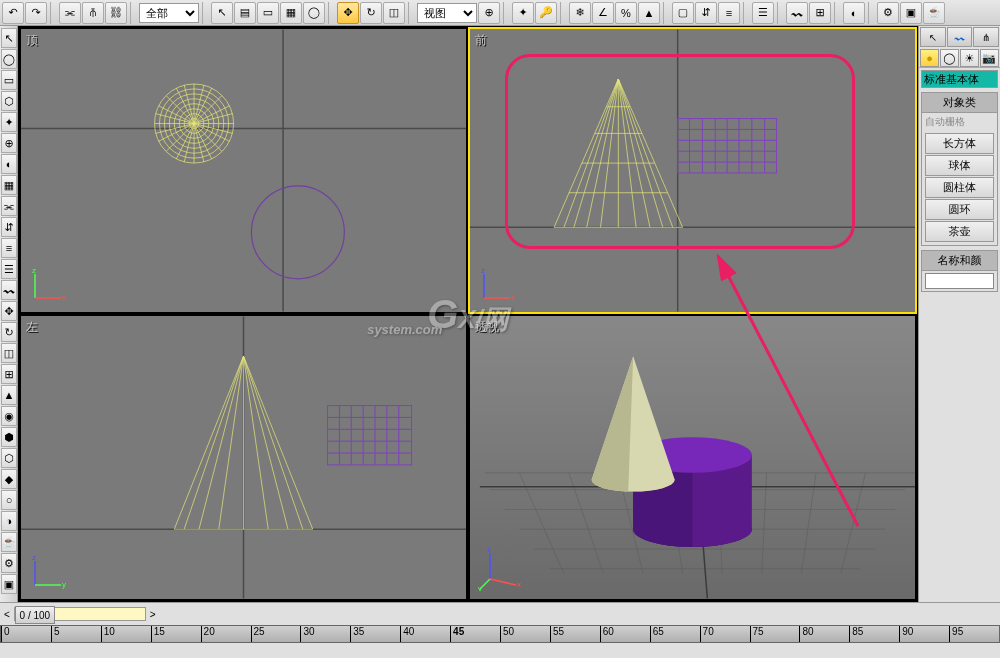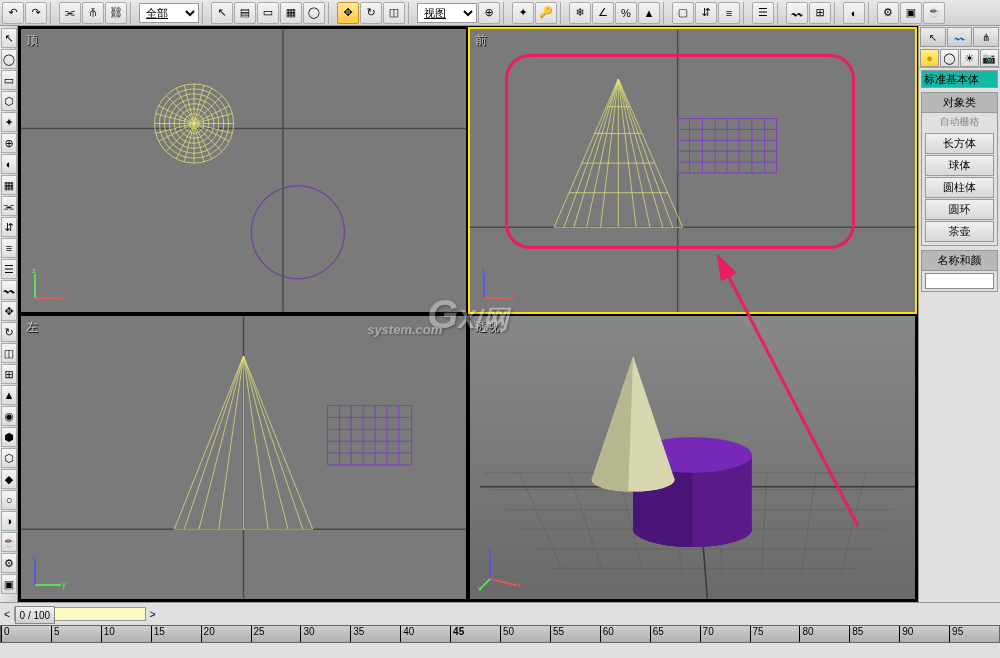--- a/index.html
+++ b/index.html
@@ -2,21 +2,21 @@
 <html><head>
 <meta charset="utf-8">
 <style>
 * { box-sizing: border-box; margin: 0; padding: 0; }
 body { font-family: "Microsoft YaHei", Arial, sans-serif; font-size: 11px; background: #c0c0c0; width: 1000px; height: 658px; overflow: hidden; position: relative; }
 .app { display: flex; flex-direction: column; width: 1000px; height: 658px; }
 .toolbar-row { height: 26px; background: linear-gradient(#e8e8e8, #d0d0d0); border-bottom: 1px solid #999; display: flex; align-items: center; padding: 0 2px; gap: 1px; position: relative; }
 .tb-btn { width: 22px; height: 22px; border: 1px solid #aaa; background: linear-gradient(#f5f5f5, #ddd); display: flex; align-items: center; justify-content: center; cursor: pointer; border-radius: 2px; }
 .tb-btn.active { background: linear-gradient(#ffe9a0, #ffc840); border-color: #c89020; }
 .tb-sep { width: 6px; height: 22px; border-left: 1px solid #aaa; margin: 0 2px; }
-.tb-select { height: 20px; font-size: 11px; padding: 0 2px; border: 1px solid #999; background: #fff; text-decoration: underline; }
+.tb-select { height: 20px; font-size: 11px; padding: 0 2px; border: 1px solid #999; background: #fff; }
 .main { flex: 1; display: flex; }
 .left-panel { width: 18px; background: linear-gradient(90deg, #e8e8e8, #d0d0d0); border-right: 1px solid #999; display: flex; flex-direction: column; gap: 1px; padding-top: 2px; }
 .lp-btn { width: 16px; height: 20px; border: 1px solid #aaa; background: linear-gradient(#f5f5f5, #ddd); cursor: pointer; margin-left: 1px; display: flex; align-items: center; justify-content: center; }
 .viewports { flex: 1; display: grid; grid-template-columns: 1fr 1fr; grid-template-rows: 1fr 1fr; gap: 2px; background: #000; padding: 2px; position: relative; }
 .viewport { position: relative; background: #7a7a7a; border: 1px solid #000; overflow: hidden; }
 .viewport.active { outline: 2px solid #ffe000; outline-offset: -1px; }
 .vp-label { position: absolute; top: 3px; left: 5px; color: #c8c8c8; font-size: 12px; z-index: 10; text-shadow: 1px 1px 0 #000; }
 .vp-axis { position: absolute; bottom: 8px; left: 8px; z-index: 10; }
 .right-panel { width: 82px; background: #e0e0e0; border-left: 1px solid #999; display: flex; flex-direction: column; }
 .rp-tabs { display: flex; height: 22px; gap: 1px; padding: 1px; }
@@ -337,21 +337,21 @@
           </div>
         <div class="rp-tbtn">◯</div>
         <div class="rp-tbtn">☀</div>
         <div class="rp-tbtn">📷</div>
       </div>
       <div class="rp-dropdown">
           <span>标准基本体</span>
         </div>
       <div class="rp-rollout">
         <div class="rp-rollout-h">对象类</div>
-        <div class="rp-row" style="color:#888;font-size:10px;text-align:center">自动栅格</div>
+        <div class="rp-row" style="color:#888;font-size:10px;">自动栅格</div>
         <div class="rp-row">
           <button class="rp-btn">长方体</button>
           <button class="rp-btn">球体</button>
           <button class="rp-btn">圆柱体</button>
           <button class="rp-btn">圆环</button>
           <button class="rp-btn">茶壶</button>
         </div>
       </div>
       <div class="rp-rollout">
         <div class="rp-rollout-h">名称和颜</div>

